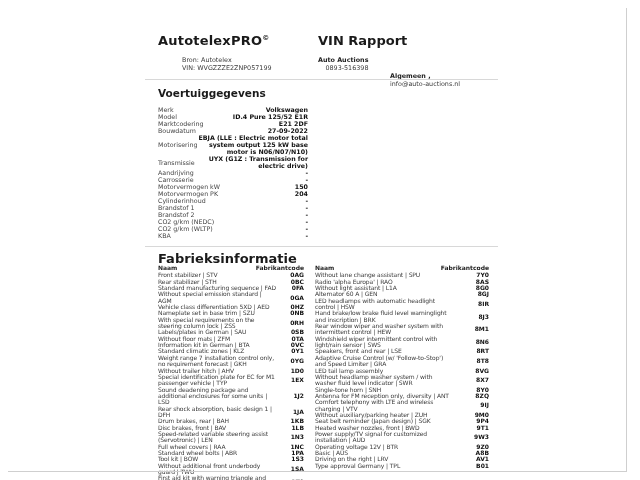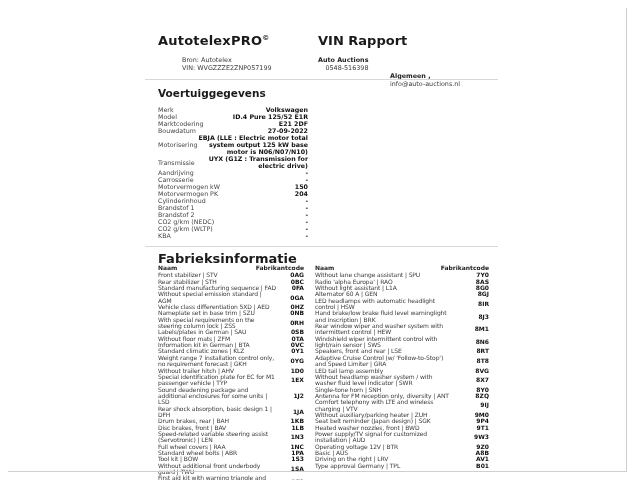--- a/index.html
+++ b/index.html
@@ -59,21 +59,21 @@
 
   <div class="brand"><span>AutotelexPRO</span><sup>©</sup></div>
   <div class="report-title">VIN Rapport</div>
 
   <div class="meta meta-left">
     <div>Bron: Autotelex</div>
     <div>VIN: WVGZZZE2ZNP057199</div>
   </div>
   <div class="meta meta-mid">
     <div class="b">Auto Auctions</div>
-    <div>0548-516398</div>
+    <div>0893-516398</div>
   </div>
   <div class="meta meta-right">
     <div class="b">Algemeen ,</div>
     <div>info@auto-auctions.nl</div>
   </div>
 
   <div class="rule rule1"></div>
 
   <div class="veh">
     <div class="sec-h">Voertuiggegevens</div>

